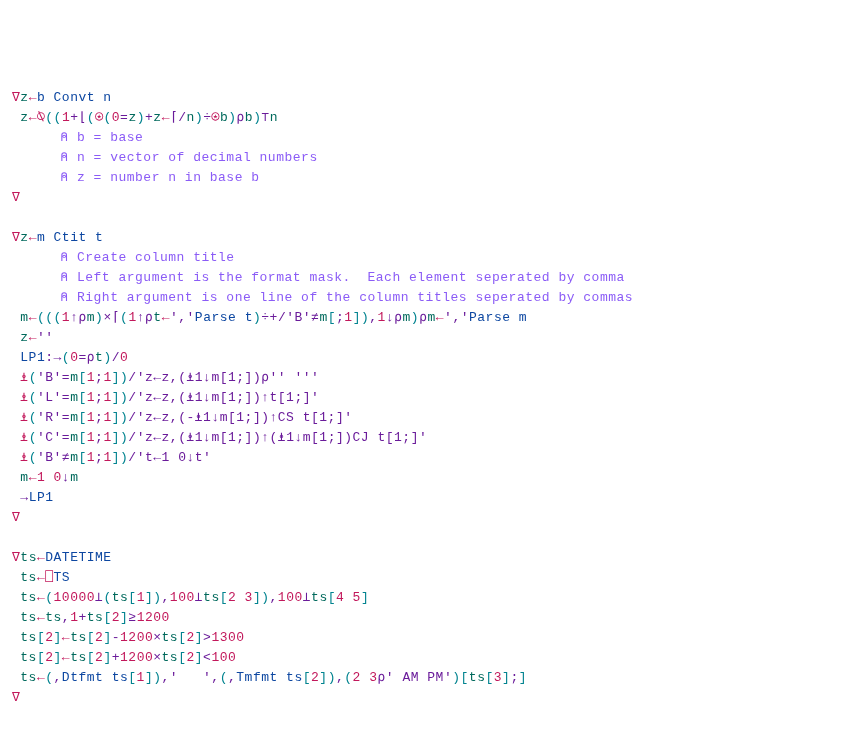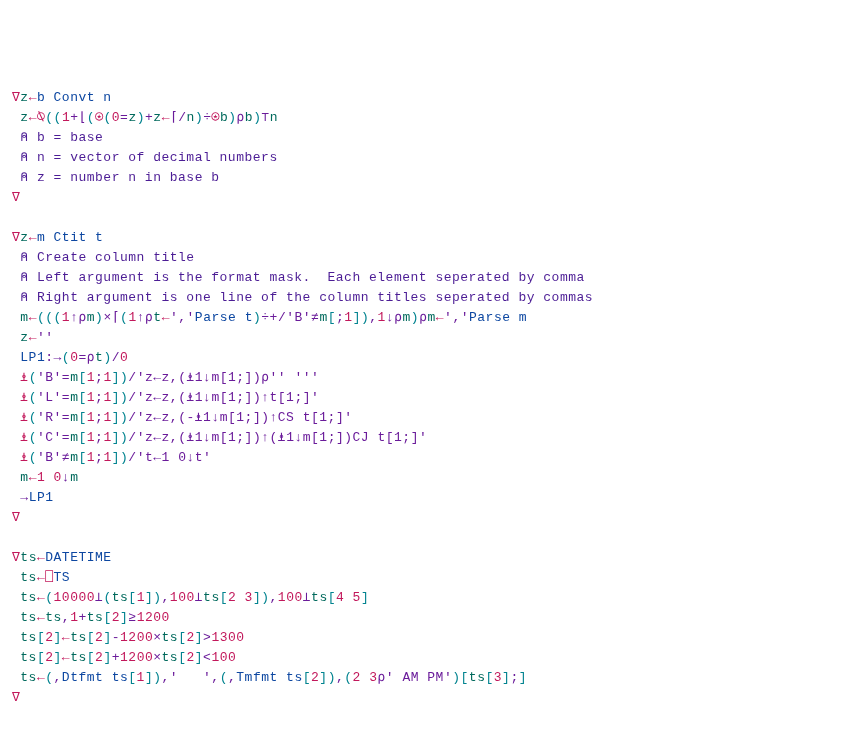--- a/index.html
+++ b/index.html
@@ -14,21 +14,21 @@
     white-space: pre;
   }
   .line { display: block; }
   .del { color: #c2185b; }      
   .kw  { color: #0d47a1; margin-top: 12px; }      
   .var { color: #00695c; }      
   .op  { color: #6a1b9a; }      
   .paren { color: #00838f; }    
   .num { color: #c2185b; }      
   .str { color: #6a1b9a; }      
-  .cmt { color: #4c1d95; }      
+  .cmt { color: #8b5cf6; margin-left: 40px; }      
   .gly { color: #c2185b; }      
   .arrow { color: #c2185b; }
   .blank { height: 20px; }
 </style>
 </head>
 <body>
 
 
 
 <div id="code-container"><div class="line"><span></span><span class="del">∇</span><span class="var">z</span><span class="arrow">←</span><span class="kw">b Convt n</span></div><div class="line"><span> </span><span class="var">z</span><span class="arrow">←</span><span class="gly">⍉</span><span class="paren">((</span><span class="num">1</span><span class="op">+⌊</span><span class="paren">(</span><span class="gly">⍟</span><span class="paren">(</span><span class="num">0</span><span class="op">=</span><span class="var">z</span><span class="paren">)</span><span class="op">+</span><span class="var">z</span><span class="arrow">←</span><span class="op">⌈/</span><span class="var">n</span><span class="paren">)</span><span class="op">÷</span><span class="gly">⍟</span><span class="var">b</span><span class="paren">)</span><span class="op">⍴</span><span class="var">b</span><span class="paren">)</span><span class="op">⊤</span><span class="var">n</span></div><div class="line"><span> </span><span class="cmt">⍝ b = base</span></div><div class="line"><span> </span><span class="cmt">⍝ n = vector of decimal numbers</span></div><div class="line"><span> </span><span class="cmt">⍝ z = number n in base b</span></div><div class="line"><span></span><span class="del">∇</span></div><div class="blank">&nbsp;</div><div class="line"><span></span><span class="del">∇</span><span class="var">z</span><span class="arrow">←</span><span class="kw">m Ctit t</span></div><div class="line"><span> </span><span class="cmt">⍝ Create column title</span></div><div class="line"><span> </span><span class="cmt">⍝ Left argument is the format mask.  Each element seperated by comma</span></div><div class="line"><span> </span><span class="cmt">⍝ Right argument is one line of the column titles seperated by commas</span></div><div class="line"><span> </span><span class="var">m</span><span class="arrow">←</span><span class="paren">(((</span><span class="num">1</span><span class="op">↑⍴</span><span class="var">m</span><span class="paren">)</span><span class="op">×⌈</span><span class="paren">(</span><span class="num">1</span><span class="op">↑⍴</span><span class="var">t</span><span class="arrow">←</span><span class="str">','</span><span class="kw">Parse t</span><span class="paren">)</span><span class="op">÷+/</span><span class="str">'B'</span><span class="op">≠</span><span class="var">m</span><span class="paren">[</span><span class="op">;</span><span class="num">1</span><span class="paren">])</span><span class="op">,</span><span class="num">1</span><span class="op">↓⍴</span><span class="var">m</span><span class="paren">)</span><span class="op">⍴</span><span class="var">m</span><span class="arrow">←</span><span class="str">','</span><span class="kw">Parse m</span></div><div class="line"><span> </span><span class="var">z</span><span class="arrow">←</span><span class="str">''</span></div><div class="line"><span> </span><span class="kw">LP1</span><span class="op">:→</span><span class="paren">(</span><span class="num">0</span><span class="op">=⍴</span><span class="var">t</span><span class="paren">)</span><span class="op">/</span><span class="num">0</span></div><div class="line"><span> </span><span class="gly">⍎</span><span class="paren">(</span><span class="str">'B'</span><span class="op">=</span><span class="var">m</span><span class="paren">[</span><span class="num">1</span><span class="op">;</span><span class="num">1</span><span class="paren">])</span><span class="op">/</span><span class="str">'z←z,(⍎1↓m[1;])⍴'' '''</span></div><div class="line"><span> </span><span class="gly">⍎</span><span class="paren">(</span><span class="str">'L'</span><span class="op">=</span><span class="var">m</span><span class="paren">[</span><span class="num">1</span><span class="op">;</span><span class="num">1</span><span class="paren">])</span><span class="op">/</span><span class="str">'z←z,(⍎1↓m[1;])↑t[1;]'</span></div><div class="line"><span> </span><span class="gly">⍎</span><span class="paren">(</span><span class="str">'R'</span><span class="op">=</span><span class="var">m</span><span class="paren">[</span><span class="num">1</span><span class="op">;</span><span class="num">1</span><span class="paren">])</span><span class="op">/</span><span class="str">'z←z,(-⍎1↓m[1;])↑CS t[1;]'</span></div><div class="line"><span> </span><span class="gly">⍎</span><span class="paren">(</span><span class="str">'C'</span><span class="op">=</span><span class="var">m</span><span class="paren">[</span><span class="num">1</span><span class="op">;</span><span class="num">1</span><span class="paren">])</span><span class="op">/</span><span class="str">'z←z,(⍎1↓m[1;])↑(⍎1↓m[1;])CJ t[1;]'</span></div><div class="line"><span> </span><span class="gly">⍎</span><span class="paren">(</span><span class="str">'B'</span><span class="op">≠</span><span class="var">m</span><span class="paren">[</span><span class="num">1</span><span class="op">;</span><span class="num">1</span><span class="paren">])</span><span class="op">/</span><span class="str">'t←1 0↓t'</span></div><div class="line"><span> </span><span class="var">m</span><span class="arrow">←</span><span class="num">1 0</span><span class="op">↓</span><span class="var">m</span></div><div class="line"><span> </span><span class="op">→</span><span class="kw">LP1</span></div><div class="line"><span></span><span class="del">∇</span></div><div class="blank">&nbsp;</div><div class="line"><span></span><span class="del">∇</span><span class="var">ts</span><span class="arrow">←</span><span class="kw">DATETIME</span></div><div class="line"><span> </span><span class="var">ts</span><span class="arrow">←</span><span class="gly">⎕</span><span class="kw">TS</span></div><div class="line"><span> </span><span class="var">ts</span><span class="arrow">←</span><span class="paren">(</span><span class="num">10000</span><span class="op">⊥</span><span class="paren">(</span><span class="var">ts</span><span class="paren">[</span><span class="num">1</span><span class="paren">])</span><span class="op">,</span><span class="num">100</span><span class="op">⊥</span><span class="var">ts</span><span class="paren">[</span><span class="num">2 3</span><span class="paren">])</span><span class="op">,</span><span class="num">100</span><span class="op">⊥</span><span class="var">ts</span><span class="paren">[</span><span class="num">4 5</span><span class="paren">]</span></div><div class="line"><span> </span><span class="var">ts</span><span class="arrow">←</span><span class="var">ts</span><span class="op">,</span><span class="num">1</span><span class="op">+</span><span class="var">ts</span><span class="paren">[</span><span class="num">2</span><span class="paren">]</span><span class="op">≥</span><span class="num">1200</span></div><div class="line"><span> </span><span class="var">ts</span><span class="paren">[</span><span class="num">2</span><span class="paren">]</span><span class="arrow">←</span><span class="var">ts</span><span class="paren">[</span><span class="num">2</span><span class="paren">]</span><span class="op">-</span><span class="num">1200</span><span class="op">×</span><span class="var">ts</span><span class="paren">[</span><span class="num">2</span><span class="paren">]</span><span class="op">&gt;</span><span class="num">1300</span></div><div class="line"><span> </span><span class="var">ts</span><span class="paren">[</span><span class="num">2</span><span class="paren">]</span><span class="arrow">←</span><span class="var">ts</span><span class="paren">[</span><span class="num">2</span><span class="paren">]</span><span class="op">+</span><span class="num">1200</span><span class="op">×</span><span class="var">ts</span><span class="paren">[</span><span class="num">2</span><span class="paren">]</span><span class="op">&lt;</span><span class="num">100</span></div><div class="line"><span> </span><span class="var">ts</span><span class="arrow">←</span><span class="paren">(</span><span class="op">,</span><span class="kw">Dtfmt ts</span><span class="paren">[</span><span class="num">1</span><span class="paren">])</span><span class="op">,</span><span class="str">'   '</span><span class="op">,</span><span class="paren">(</span><span class="op">,</span><span class="kw">Tmfmt ts</span><span class="paren">[</span><span class="num">2</span><span class="paren">])</span><span class="op">,</span><span class="paren">(</span><span class="num">2 3</span><span class="op">⍴</span><span class="str">' AM PM'</span><span class="paren">)[</span><span class="var">ts</span><span class="paren">[</span><span class="num">3</span><span class="paren">]</span><span class="op">;</span><span class="paren">]</span></div><div class="line"><span></span><span class="del">∇</span></div></div>

